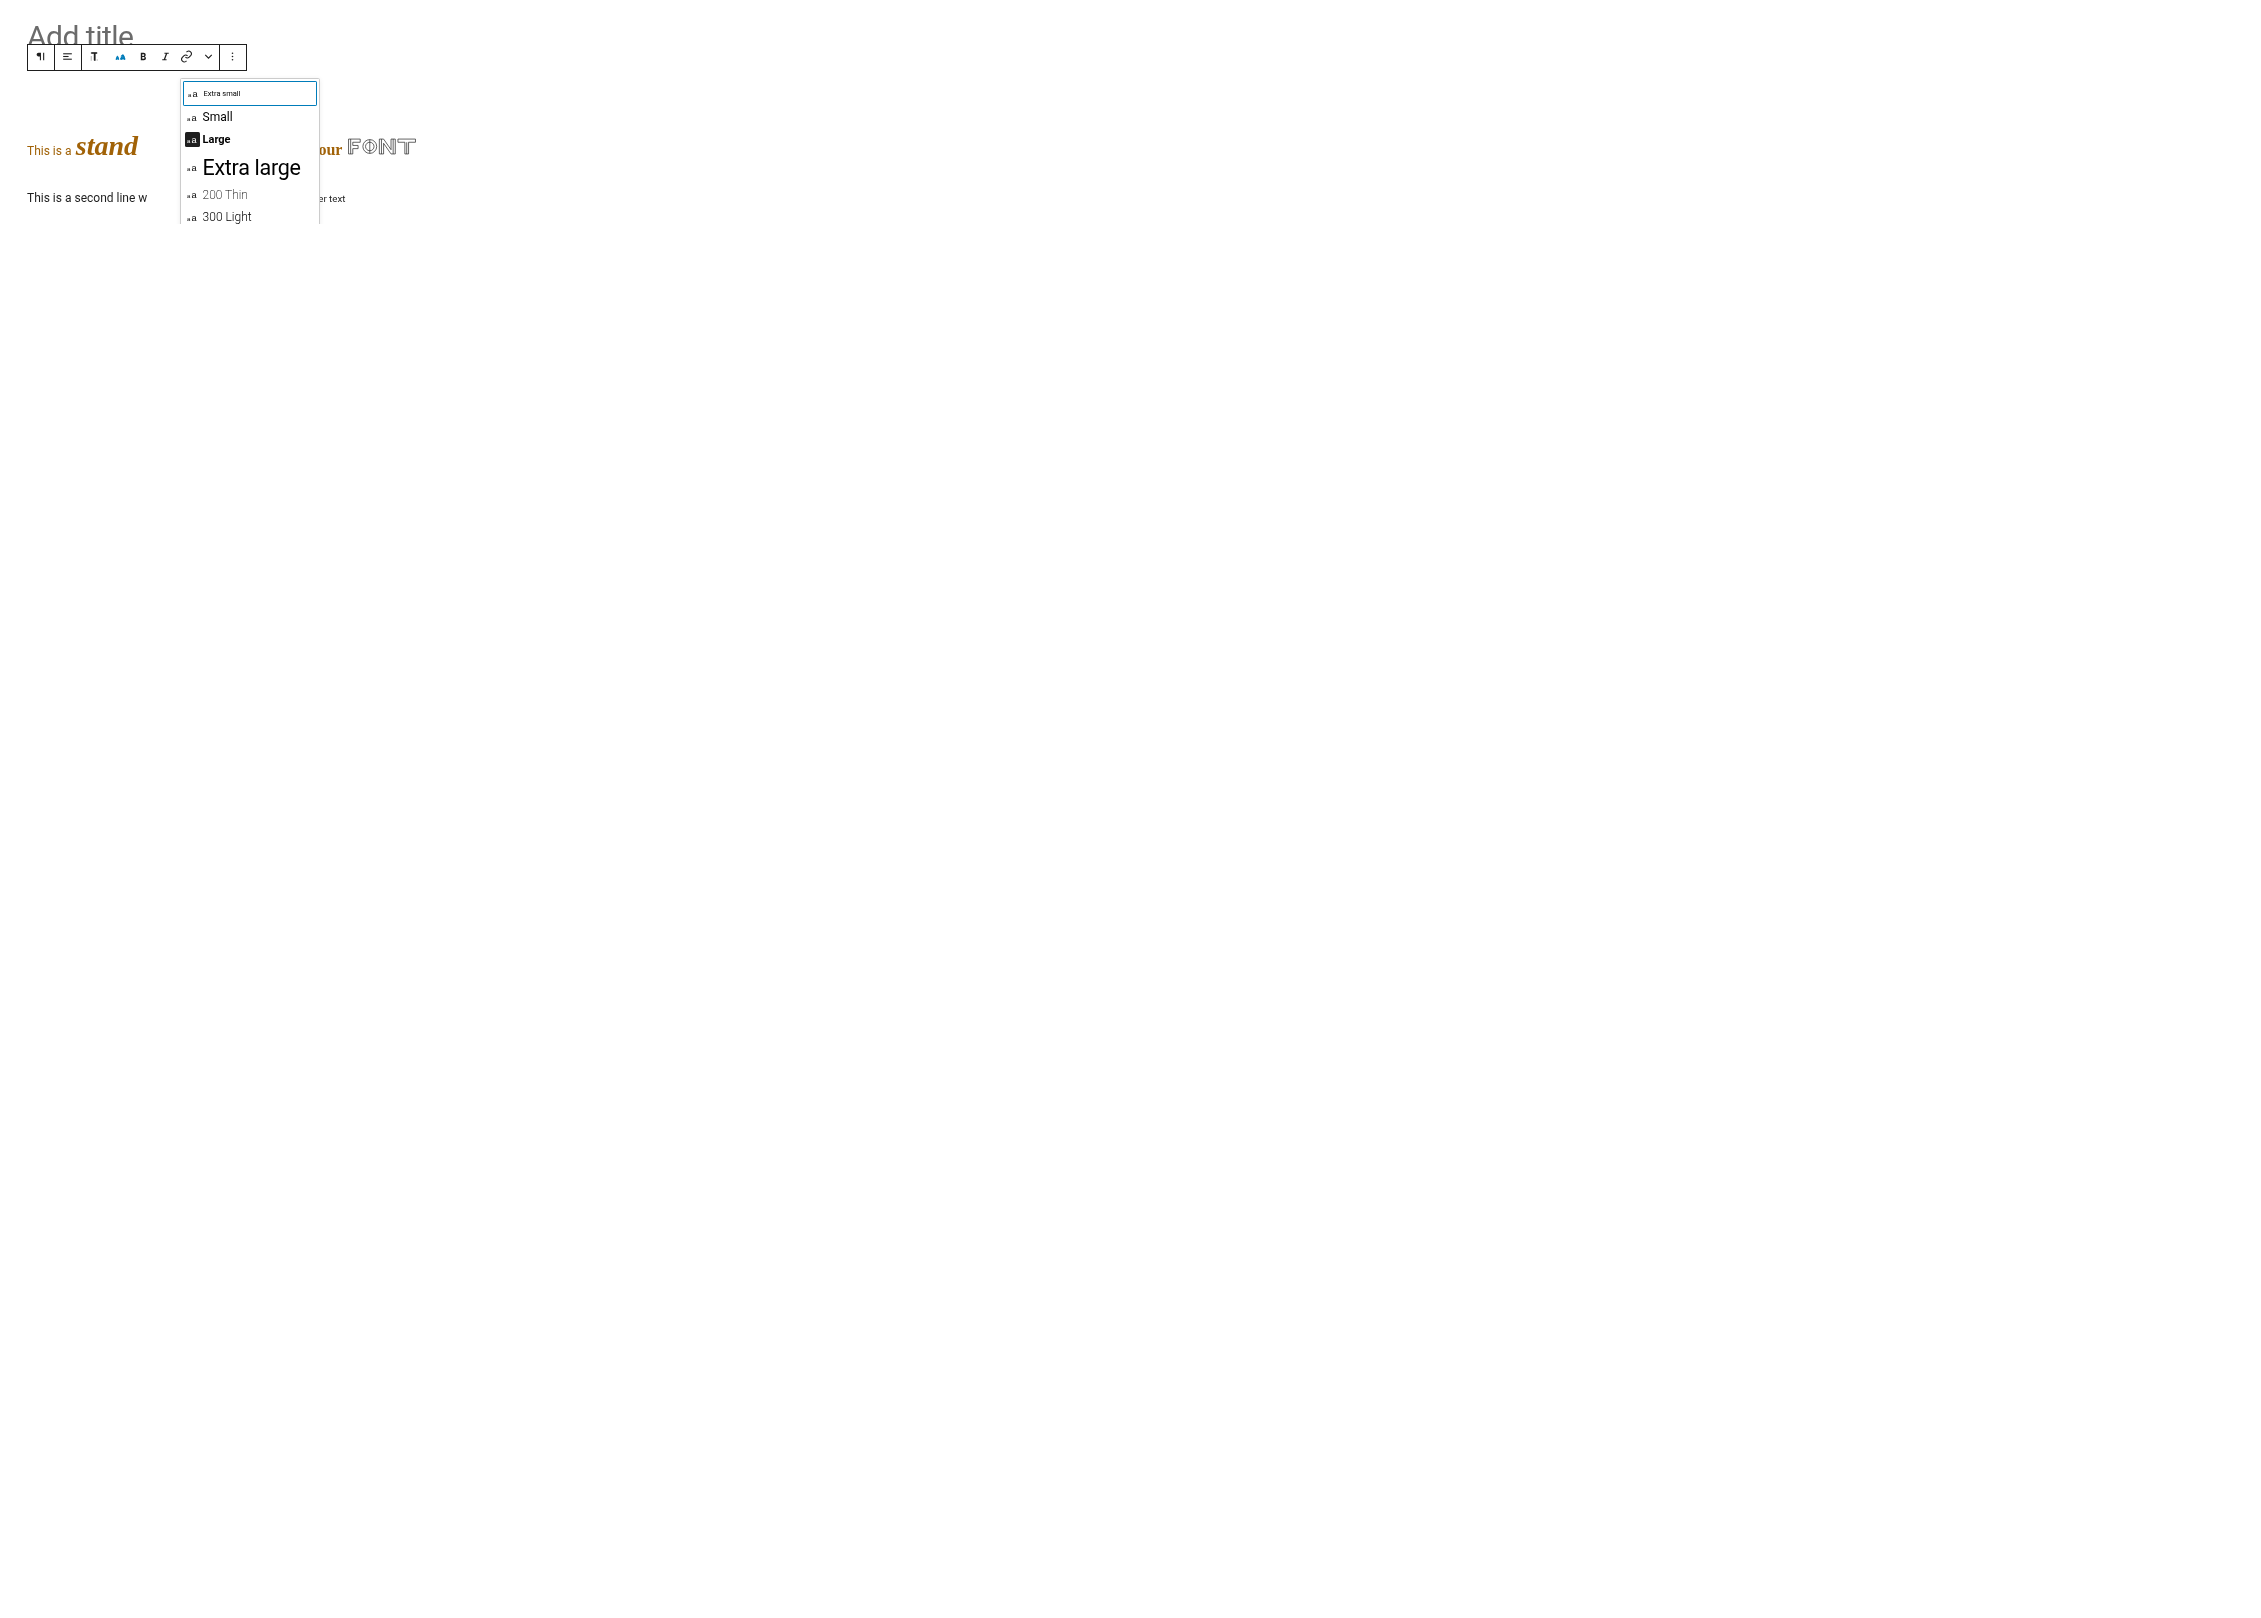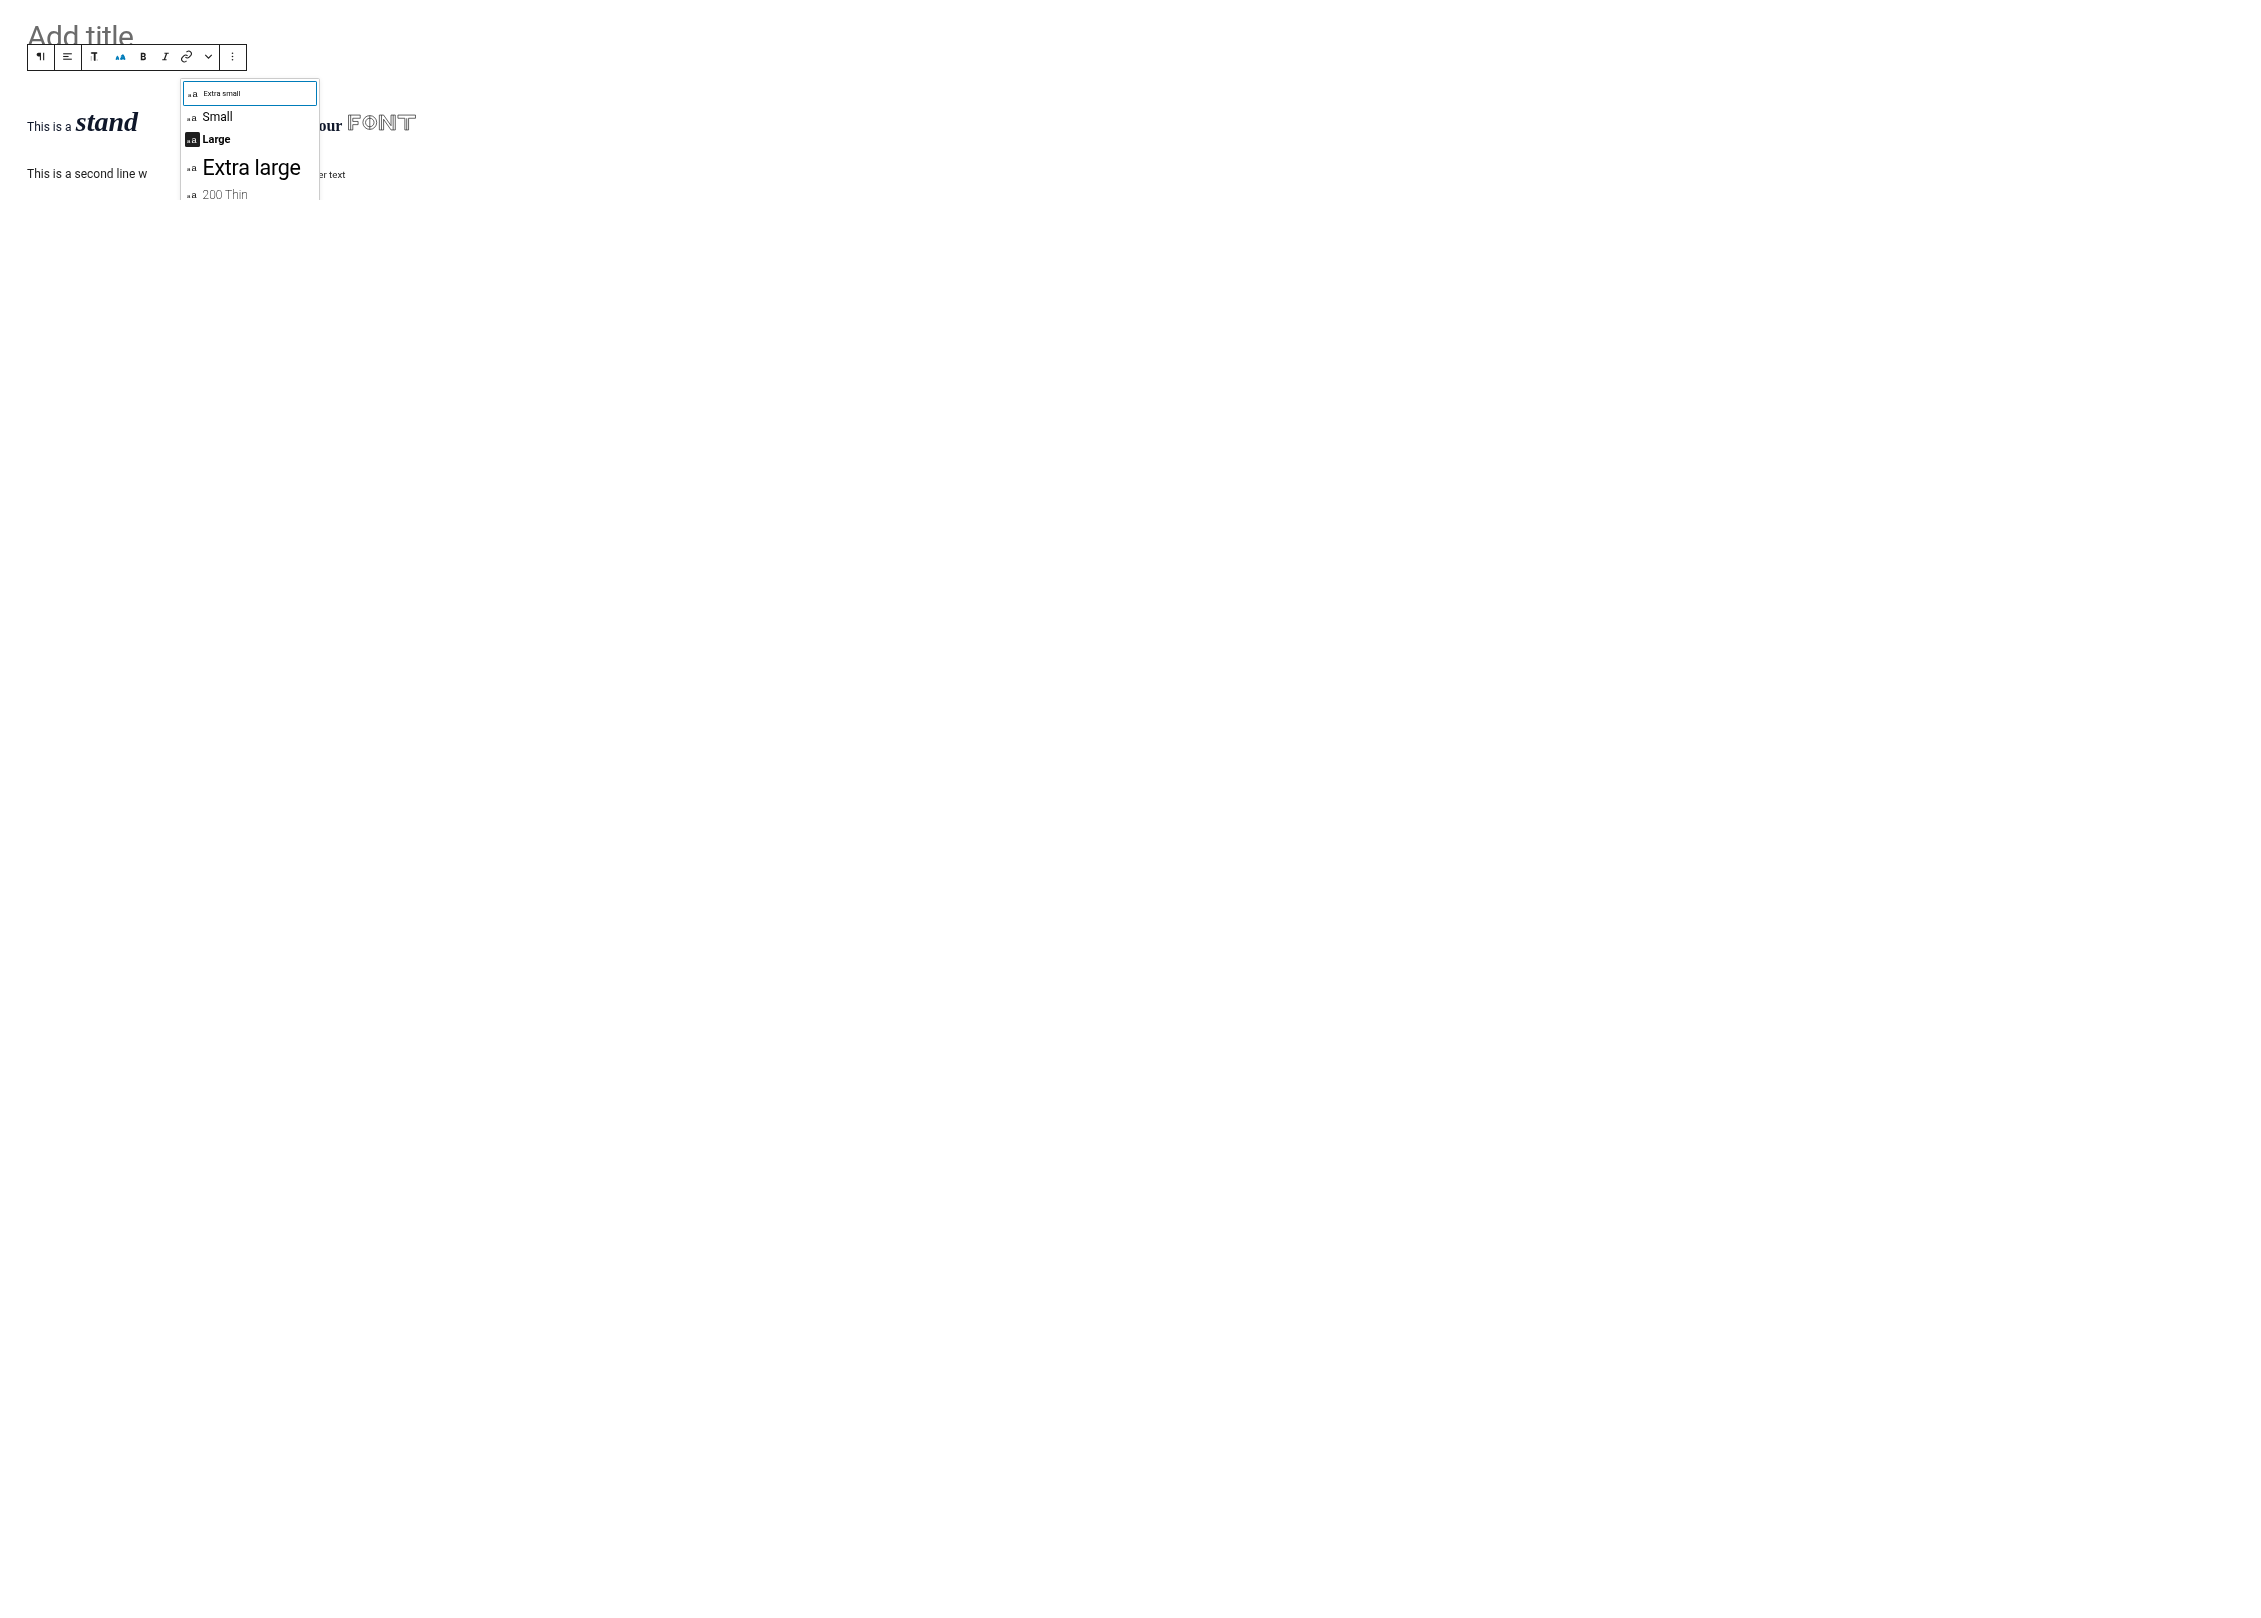--- a/index.html
+++ b/index.html
@@ -56,23 +56,23 @@
       width: 21.5px;
     }
     .toolbar-btn.active {
       color: #007cba;
     }
     .toolbar-btn svg {
       width: 13px;
       height: 13px;
     }
     .content-line {
-      margin-top: 52px;
+      margin-top: 76px;
       font-size: 12px;
-      color: #0f172a;
+      color: #a16207;
       display: flex;
       align-items: baseline;
       flex-wrap: nowrap;
       gap: 4.3px;
     }
     .content-line-2 {
       margin-top: 29px;
       font-size: 12px;
       color: #1e1e1e;
       display: flex;

